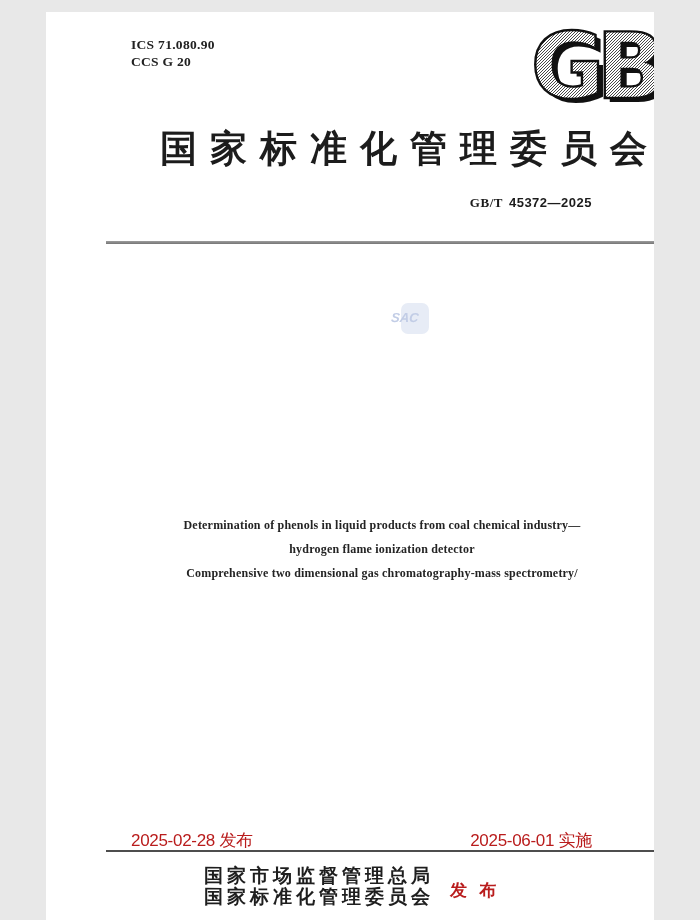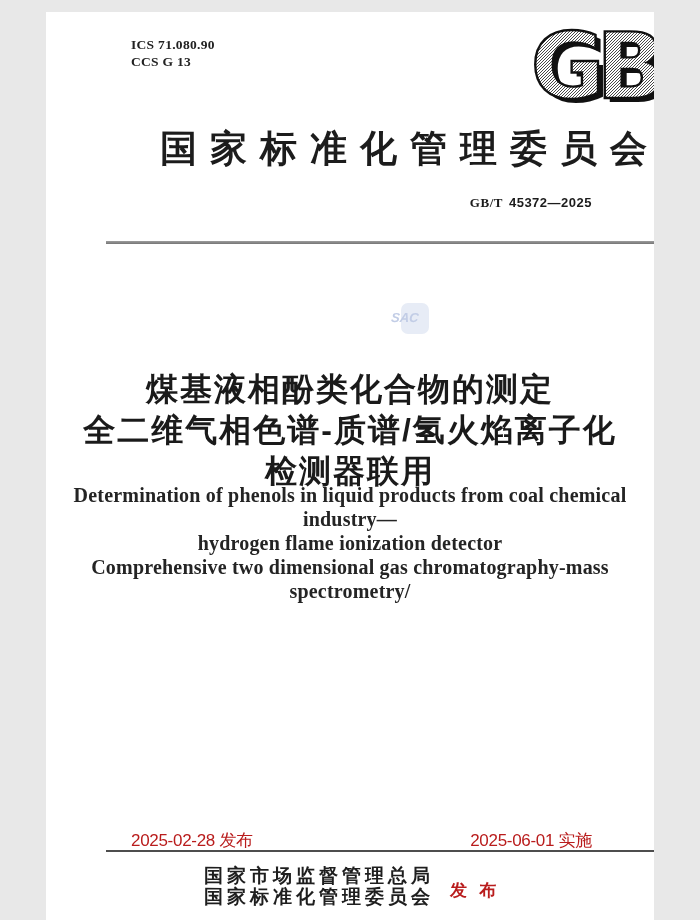--- a/index.html
+++ b/index.html
@@ -57,25 +57,25 @@
   
   .cn-title{
     position:absolute;top:357px;left:0;width:100%;
     text-align:center;
     font-family:"Liberation Sans", sans-serif;
     font-weight:bold;font-size:32px;line-height:41px;
     letter-spacing:2px;color:#1a1a1a;
   }
   
   .en-title{
-    position:absolute;top:471px;left:0;width:100%;
+    position:absolute;top:501px;left:0;width:100%;
     text-align:center;
     font-family:"Liberation Serif", serif;
-    font-weight:bold;font-size:20px;line-height:24px;
-    color:#242424;letter-spacing:.2px;
+    font-weight:bold;font-size:12px;line-height:24px;
+    color:#242424;letter-spacing:.2px;padding-left:32px;
   }
   
   .dates-row{
     position:absolute;top:817px;left:85px;right:62px;
     display:flex;justify-content:space-between;
     font-family:"Liberation Sans", sans-serif;
     font-size:17px;letter-spacing:-0.3px;color:#b91c1c;
   }
   .rule-thin{
     position:absolute;top:838px;left:60px;width:580px;height:2px;
@@ -98,21 +98,21 @@
     word-spacing:8px;white-space:nowrap;
   }
 </style>
 </head>
 <body>
 
 <div class="page">
 
   <div class="ics-block">
     <div>ICS 71.080.90</div>
-    <div>CCS G 13</div>
+    <div>CCS G 20</div>
   </div>
 
   <div class="gb-logo">
     <svg width="152" height="80" viewBox="0 0 152 80">
       <defs>
         <pattern id="hatch" width="3" height="3" patternUnits="userSpaceOnUse">
           <rect width="3" height="3" fill="#ffffff"></rect>
           <path d="M0,3 L3,0" stroke="#1a1a1a" stroke-width="0.8"></path>
           <path d="M-0.5,0.5 L0.5,-0.5" stroke="#1a1a1a" stroke-width="0.8"></path>
         </pattern>
@@ -128,25 +128,20 @@
 
   <div class="std-number">
     <span class="prefix">GB/T</span><span class="num">45372—2025</span>
   </div>
 
   <div class="rule-gray"></div>
 
   <div class="wm-box"></div>
   <div class="wm-text">SAC</div>
 
-  <div class="cn-title">
-    <div>煤基液相酚类化合物的测定</div>
-    <div>全二维气相色谱-质谱/氢火焰离子化</div>
-    <div>检测器联用</div>
-  </div>
 
   <div class="en-title">
     <div>Determination of phenols in liquid products from coal chemical industry—</div>
     <div>hydrogen flame ionization detector</div>
     <div>Comprehensive two dimensional gas chromatography-mass spectrometry/</div>
   </div>
 
   <div class="dates-row">
     <span>2025-02-28 发布</span>
     <span>2025-06-01 实施</span>

